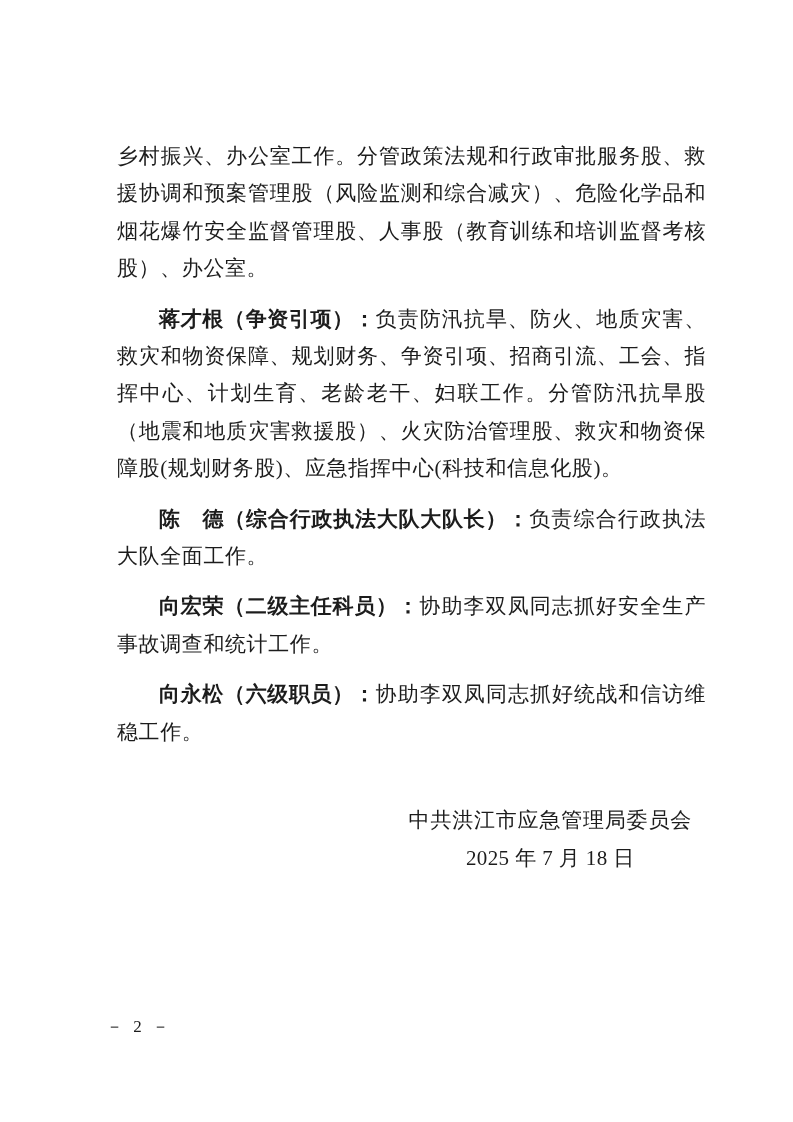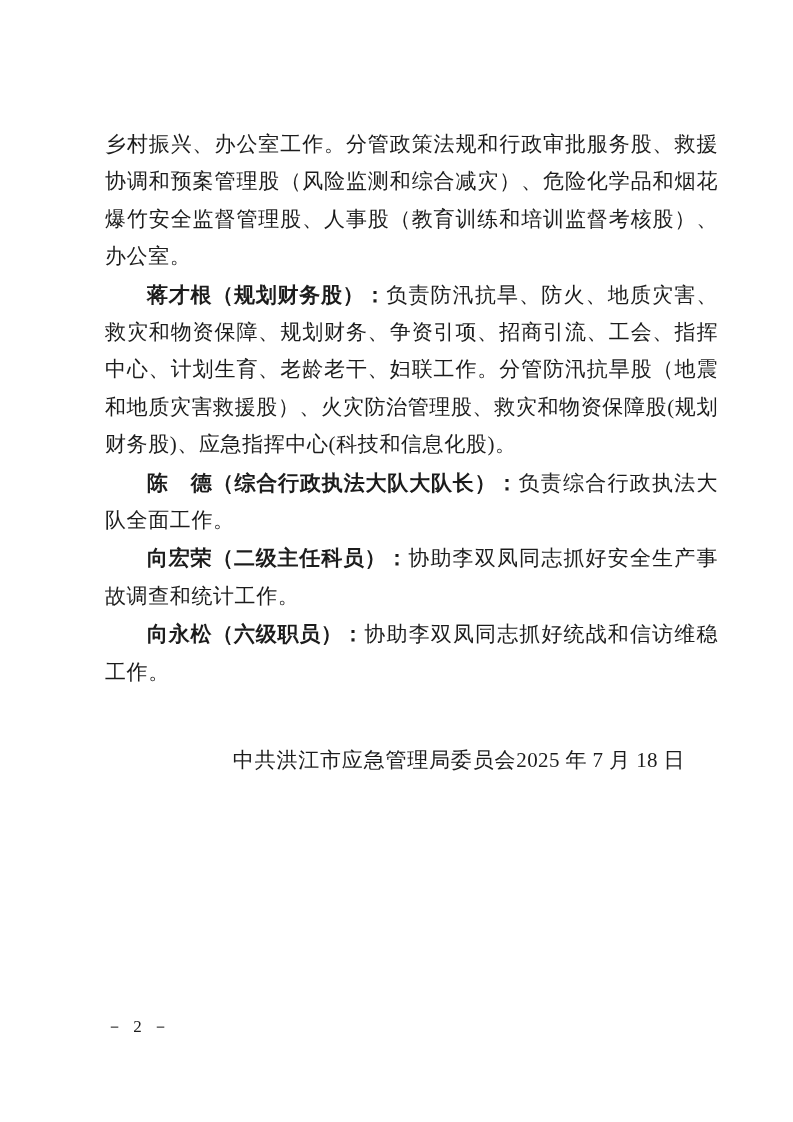--- a/index.html
+++ b/index.html
@@ -18,35 +18,35 @@
   .content {
     position: absolute;
     left: 105px; top: 126px;
     width: 613px;
     font-size: 21px;
     line-height: 37.4px;
     text-align: justify;
     text-justify: inter-ideograph;
   }
   p.para {
-    margin: 0;
+    margin: 12px;
     text-indent: 2em;
     letter-spacing: 0.6px;
   }
   p.para.no-indent { text-indent: 0; }
   .lead {
     font-weight: bold;
     font-family: "Liberation Sans", "DejaVu Sans", sans-serif;
     letter-spacing: 0.2px;
   }
   .signature-block {
-    margin: 51px 33px 0 auto;
+    margin: 51px 26px 0 auto;
     width: fit-content;
     display: flex;
-    flex-direction: row;
+    flex-direction: column;
     text-align: center;
   }
   .signature-org { letter-spacing: 0.8px; }
   .signature-date { letter-spacing: 0.4px; }
   .page-number {
     position: absolute;
     left: 106px; top: 1015px;
     font-size: 17px;
     letter-spacing: 3px;
     color: #1c1c1c;
@@ -54,21 +54,21 @@
 </style>
 </head>
 <body>
 
 <div class="page">
 
   <div class="content">
 
     <p class="para no-indent"><span>乡村振兴、办公室工作。分管政策法规和行政审批服务股、救援协调和预案管理股（风险监测和综合减灾）、危险化学品和烟花爆竹安全监督管理股、人事股（教育训练和培训监督考核股）、办公室。</span></p>
 
-    <p class="para"><span class="lead">蒋才根（规划财务股）：</span><span>负责防汛抗旱、防火、地质灾害、救灾和物资保障、规划财务、争资引项、招商引流、工会、指挥中心、计划生育、老龄老干、妇联工作。分管防汛抗旱股（地震和地质灾害救援股）、火灾防治管理股、救灾和物资保障股(规划财务股)、应急指挥中心(科技和信息化股)。</span></p>
+    <p class="para"><span class="lead">蒋才根（争资引项）：</span><span>负责防汛抗旱、防火、地质灾害、救灾和物资保障、规划财务、争资引项、招商引流、工会、指挥中心、计划生育、老龄老干、妇联工作。分管防汛抗旱股（地震和地质灾害救援股）、火灾防治管理股、救灾和物资保障股(规划财务股)、应急指挥中心(科技和信息化股)。</span></p>
 
     <p class="para"><span class="lead">陈　德（综合行政执法大队大队长）：</span><span>负责综合行政执法大队全面工作。</span></p>
 
     <p class="para"><span class="lead">向宏荣（二级主任科员）：</span><span>协助李双凤同志抓好安全生产事故调查和统计工作。</span></p>
 
 
     <p class="para"><span class="lead">向永松（六级职员）：</span><span>协助李双凤同志抓好统战和信访维稳工作。</span></p>
 
 
     <div class="signature-block">

